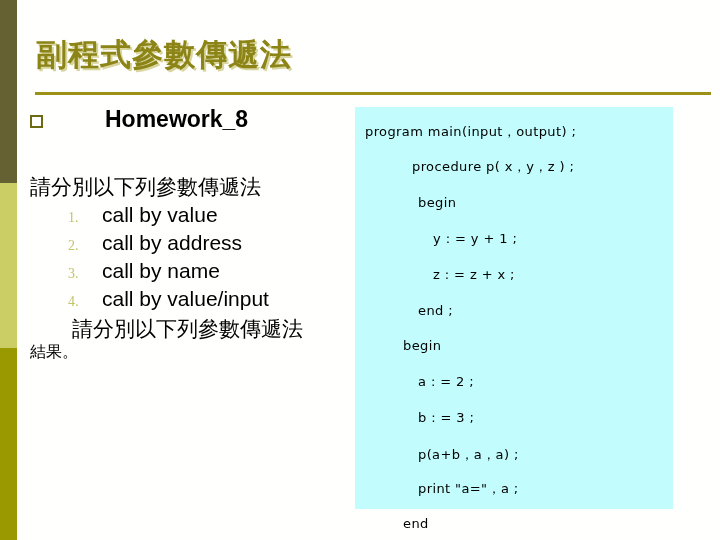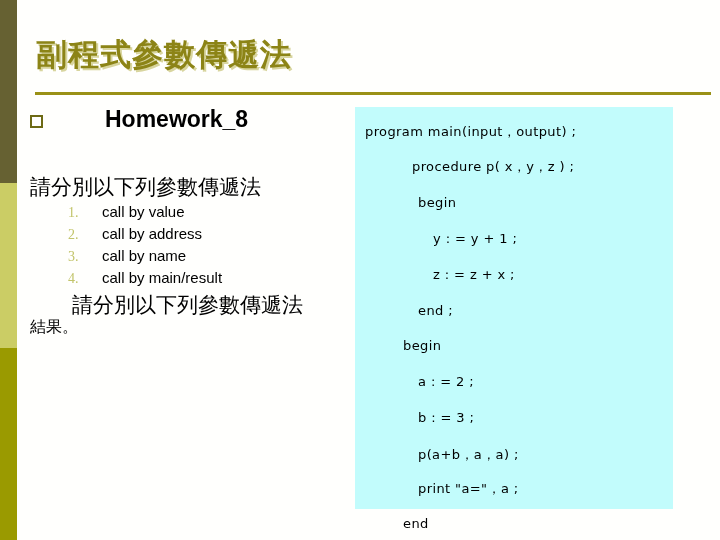--- a/index.html
+++ b/index.html
@@ -97,21 +97,21 @@
   }
   .li-num {
     width: 34px;
     margin-left: 38px;
     font-size: 14px;
     color: #c2c46a;
     font-family: "Liberation Serif", serif;
     flex: 0 0 auto;
   }
   .li-text {
-    font-size: 15px;
+    font-size: 21px;
     color: #000000;
     font-family: "Liberation Sans", sans-serif;
     line-height: 1.15;
   }
 
   #outro-line {
     margin-top: 6px;
     margin-left: 42px;
     font-size: 21px;
     color: #000000;
@@ -180,21 +180,21 @@
       <li>
         <span class="li-num">2.</span>
         <span class="li-text">call by address</span>
       </li>
       <li>
         <span class="li-num">3.</span>
         <span class="li-text">call by name</span>
       </li>
       <li>
         <span class="li-num">4.</span>
-        <span class="li-text">call by main/result</span>
+        <span class="li-text">call by value/input</span>
       </li>
     </ol>
 
     <div id="outro-line">請分別以下列參數傳遞法</div>
     <div id="outro-line-2" class="">結果。</div>
   </div>
 
   <div id="code-panel">
     <div class="code-line" id="cl0">program  main(input，output) ;</div>
     <div class="code-line" id="cl1">procedure  p( x，y，z ) ;</div>

